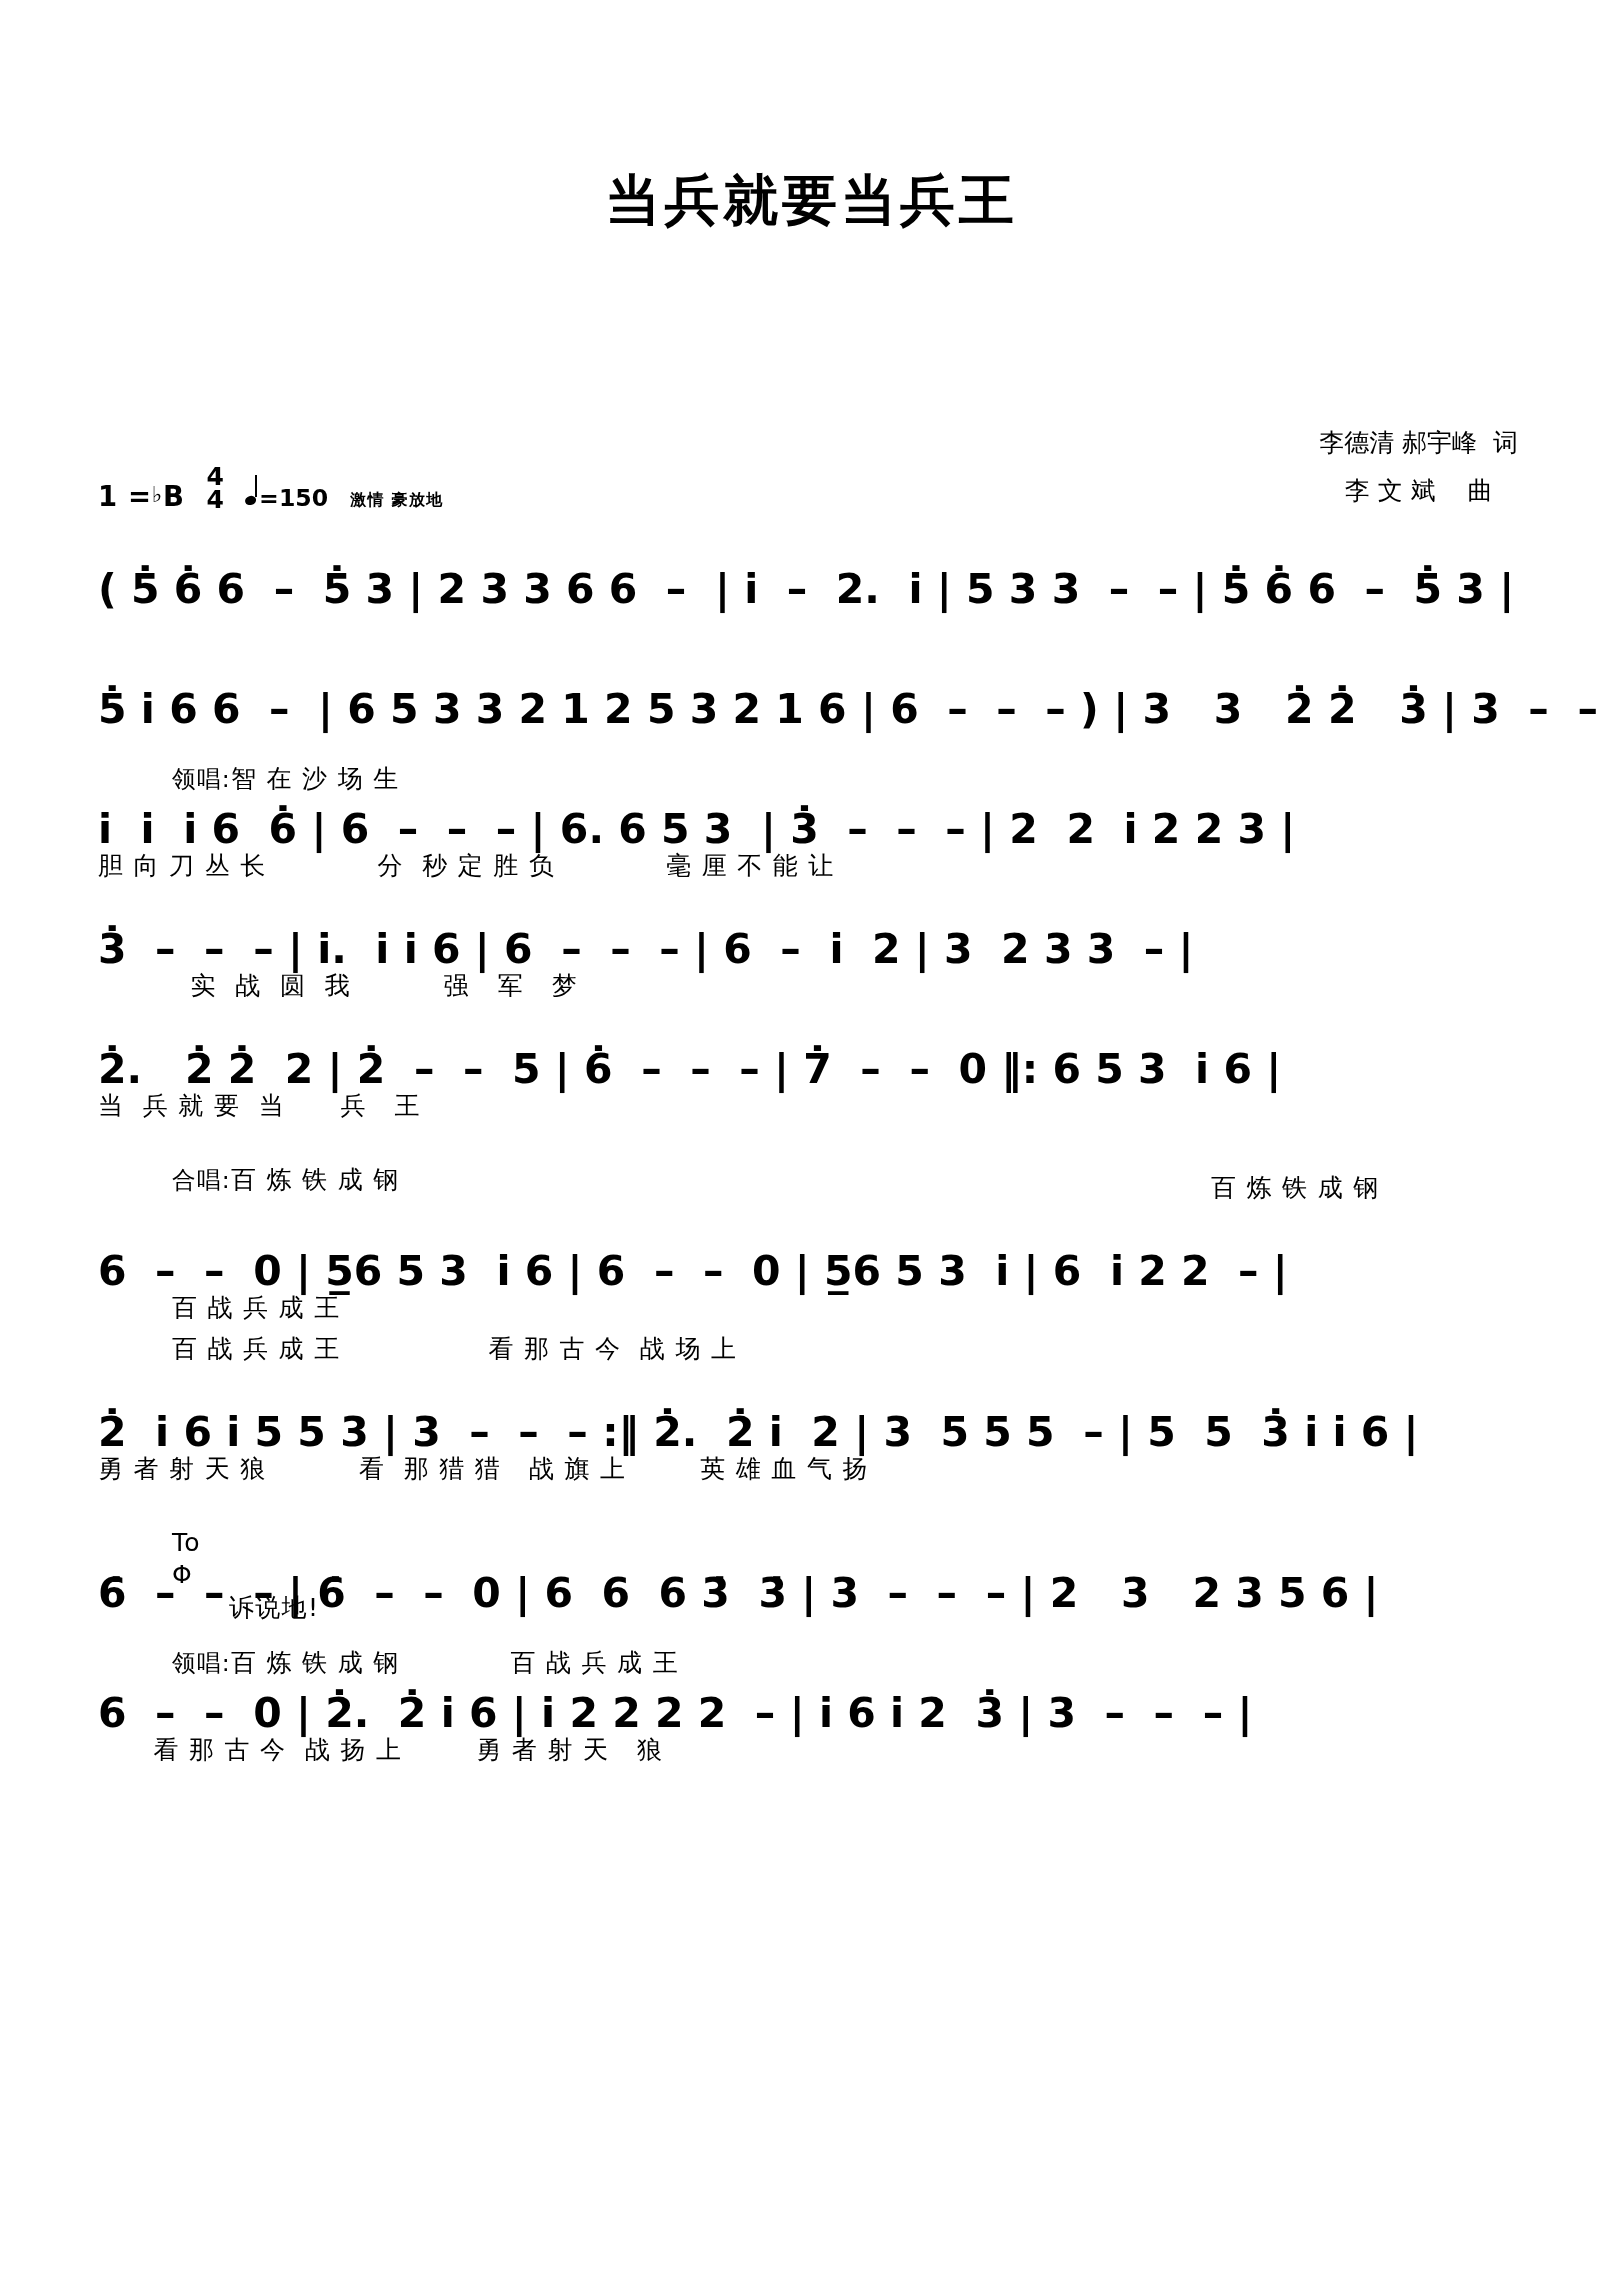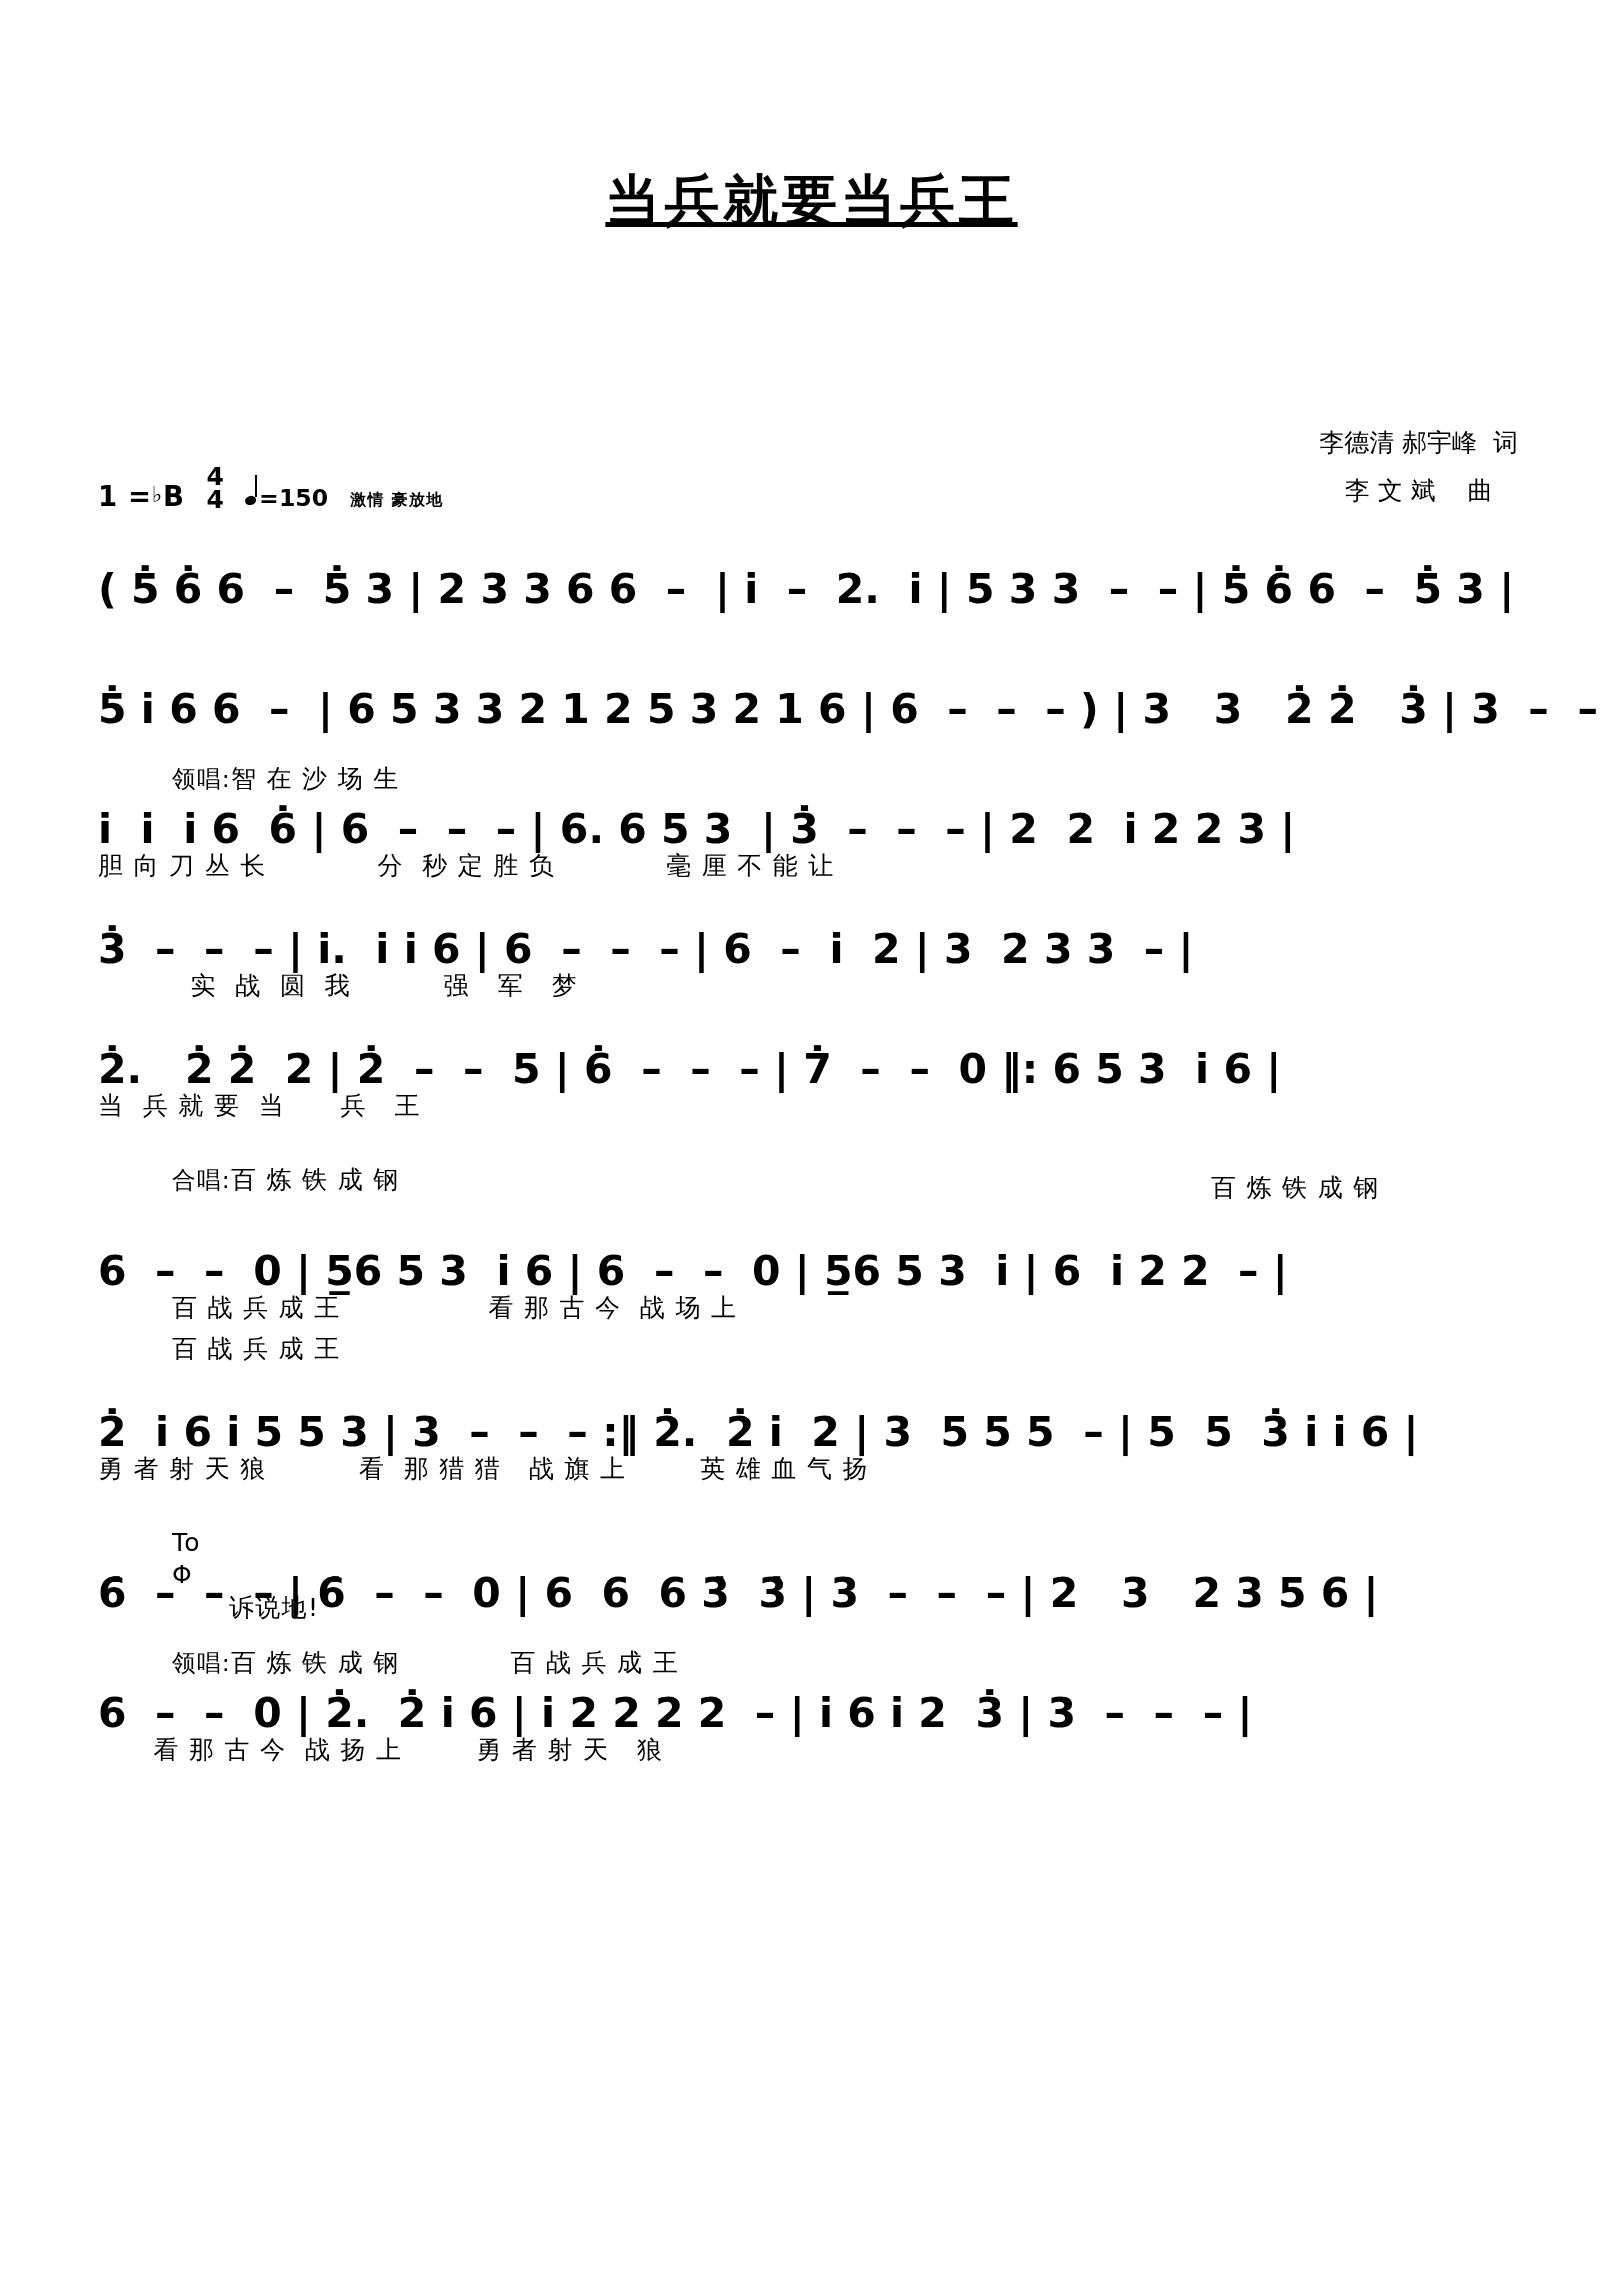--- a/index.html
+++ b/index.html
@@ -25,21 +25,20 @@
 
   
   .title {
     text-align: center;
     font-family: "DejaVu Sans", sans-serif;
     font-weight: bold;
     font-size: 55px;
     letter-spacing: 3.9px;
     margin-top: 164px;
     margin-bottom: 0;
-    text-decoration: underline;
   }
   .credits {
     position: absolute;
     right: 105px;
     top: 255px;
     text-align: center;
     font-family: "DejaVu Sans", sans-serif;
     font-size: 25px;
     line-height: 1.9;
   }
@@ -204,22 +203,22 @@
       <div class="staffline">2̇.   2̇ 2̇  2 | 2̇  –  –  5 | 6̇  –  –  – | 7̇  –  –  0 ‖: 6 5 3  i 6 |</div>
       <div class="lyricline">当  兵 就 要  当      兵   王</div>
       <div class="lyricline">
         <span class="role">合唱:</span><span>百 炼 铁 成 钢</span>
       </div>
       <div class="lyricline" style="text-indent:1113px;">百 炼 铁 成 钢</div>
     </div>
 
     <div class="system">
       <div class="staffline">6  –  –  0 | 5̲6 5 3  i 6 | 6  –  –  0 | 5̲6 5 3  i | 6  i 2 2  – |</div>
+      <div class="lyricline">        百 战 兵 成 王</div>
       <div class="lyricline">        百 战 兵 成 王                看 那 古 今  战 场 上</div>
-      <div class="lyricline">        百 战 兵 成 王</div>
     </div>
 
     <div class="system">
       <div class="staffline">2̇  i 6 i 5 5 3 | 3  –  –  – :‖ 2̇.  2̇ i  2 | 3  5 5 5  – | 5  5  3̇ i i 6 |</div>
       <div class="lyricline">勇 者 射 天 狼          看  那 猎 猎   战 旗 上        英 雄 血 气 扬</div>
     </div>
 
     <div class="system">
       <div class="lyricline" style="text-indent:589px;">
         <span>To</span>

